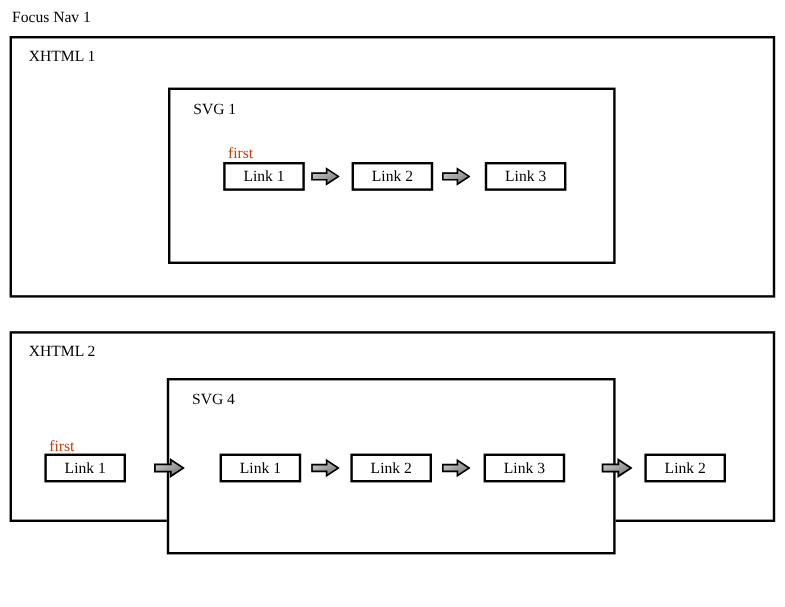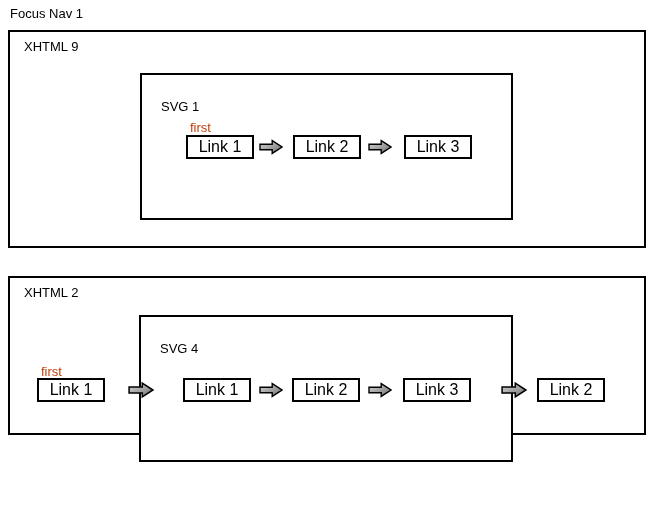--- a/index.html
+++ b/index.html
@@ -1,50 +1,50 @@
 <!DOCTYPE html>
 <html><head>
 <meta charset="utf-8">
 <style>
   html, body { margin: 0; padding: 0; background: #ffffff; }
   .page {
     position: relative;
     width: 654px; height: 506px;
     background: #ffffff;
     color: #000000;
-    font-family: Liberation Sans, sans-serif;
+    font-family: Liberation Serif, serif;
     overflow: hidden;
   }
   .title {
     position: absolute; left: 10px; top: 6px;
     font-size: 13px; line-height: 16px; white-space: pre;
   }
   .outer-box, .inner-box {
     position: absolute;
     border: 2px solid #000000;
     background: #ffffff;
     box-sizing: border-box;
   }
   .panel1 { left: 8px; top: 30px; width: 638px; height: 218px; }
   .panel2 { left: 8px; top: 276px; width: 638px; height: 159px; }
   .svg1 { left: 130px; top: 41px; width: 373px; height: 147px; }
   .svg2 { left: 129px; top: 37px; width: 374px; height: 147px; }
   .box-label {
     position: absolute; font-size: 13px; line-height: 16px; white-space: pre;
   }
   .panel-label { left: 14px; top: 7px; }
-  .svg-label { left: 19px; top: 24px; }
+  .svg-label { left: 19px; top: 8px; }
   .link-box {
     position: absolute;
     width: 68px; height: 24px;
     border: 2px solid #000000;
     background: #ffffff;
     box-sizing: border-box;
     display: flex; align-items: center; justify-content: center;
-    font-size: 16px; white-space: pre;
+    font-size: 13px; white-space: pre;
   }
   .first-label {
     position: absolute;
     color: #c2410c;
     font-size: 13px; line-height: 15px; white-space: pre;
   }
   .arrow { position: absolute; }
   .arrow-cross { z-index: 5; }
   .defs-holder { position: absolute; width: 0; height: 0; overflow: hidden; }
 </style>
@@ -58,21 +58,21 @@
       <linearGradient id="arrowGrad" x1="0" y1="0" x2="1" y2="1">
         <stop offset="0" stop-color="#d6d6d6"></stop>
         <stop offset="1" stop-color="#6f6f6f"></stop>
       </linearGradient>
     </defs>
   </svg>
 
   <div class="title">Focus Nav 1</div>
 
   <div class="outer-box panel1">
-    <div class="box-label panel-label">XHTML 9</div>
+    <div class="box-label panel-label">XHTML 1</div>
 
     <div class="inner-box svg1">
       <div class="box-label svg-label">SVG 1</div>
 
       <div class="first-label" style="left:48px; top:45px;">first</div>
 
       <div class="link-box" style="left:44px; top:60px;">Link 1</div>
 
       <svg class="arrow" style="left:117px; top:64px;" width="24" height="16" viewBox="0 0 24 16">
         <path d="M1 5.2 H13.2 V1.6 L23 8 L13.2 14.4 V10.8 H1 Z" fill="url(#arrowGrad)" stroke="#000000" stroke-width="1.4"></path>

